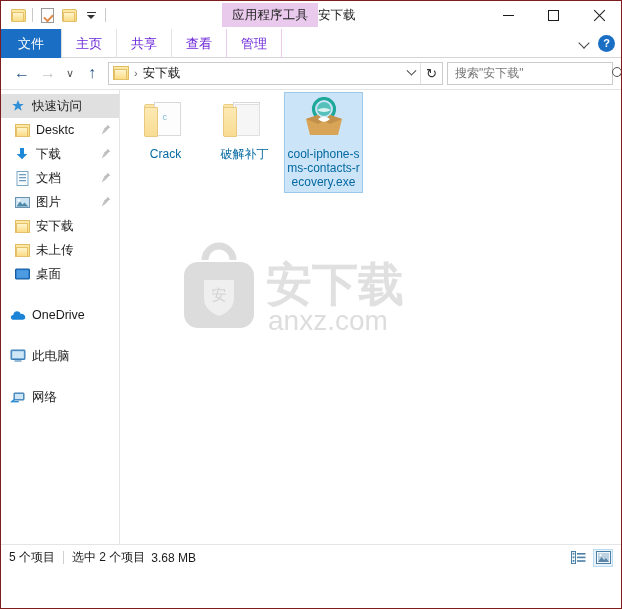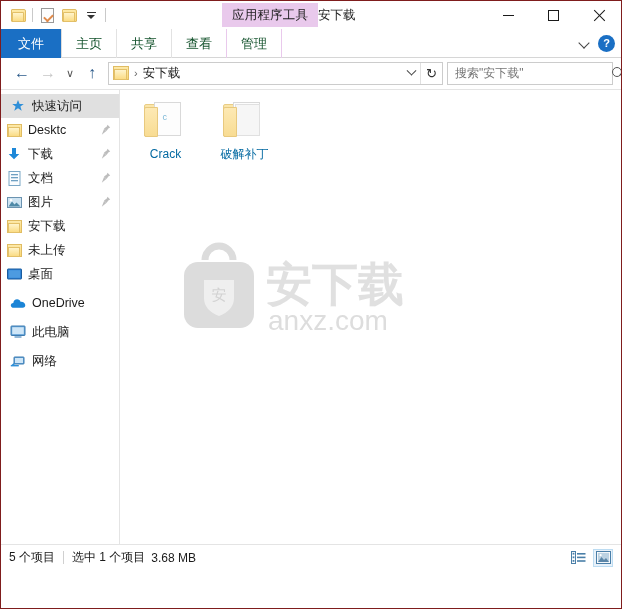--- a/index.html
+++ b/index.html
@@ -131,21 +131,21 @@
     height: 29px;
     background: #ffffff;
     border-bottom: 1px solid #d6d6d6;
     display: flex;
     align-items: stretch;
   }
   .tab {
     display: flex; align-items: center; justify-content: center;
     padding: 0 14px;
     font-size: 13px;
-    color: #14532d;
+    color: #6d28d9;
     height: 29px;
     position: relative;
   }
   .tab.file {
     background: #1a6fc4;
     color: #ffffff;
     padding: 0 17px;
   }
   .tab.plain {
     border-left: 1px solid #e2e2e2;
@@ -314,22 +314,22 @@
     flex: 0 0 18px;
     display: flex; align-items: center; justify-content: center;
   }
   .nav-item .lbl { overflow: hidden; text-overflow: clip; }
   .nav-item .pin {
     position: absolute;
     right: 8px;
     width: 10px; height: 12px;
     opacity: 0.65;
   }
-  .nav-item.indent { padding-left: 4px; text-align: right; }
-  .nav-item.root { padding-left: 8px; margin-top: 5px; }
+  .nav-item.indent { padding-left: 12px; text-align: right; }
+  .nav-item.root { padding-left: 8px; margin-top: 17px; }
 
   .ico-folder {
     position: relative; width: 15px; height: 13px;
   }
   .ico-folder .b {
     position:absolute; left:0; top:0; width:15px; height:13px;
     background: linear-gradient(180deg,#fde9a8,#fbd978);
     border: 1px solid #e0bc63;
   }
   .ico-folder .f {
@@ -762,28 +762,43 @@
               <span class="paper"></span>
               <span class="paper2"></span>
               <span class="front"></span>
             </span>
           </div>
           <div class="file-label">破解补丁</div>
         </div>
 
 
 
+        <div class="file-item selected">
+          <div class="file-icon">
+            <svg width="46" height="46" viewBox="0 0 46 46">
+              <circle cx="23" cy="12" r="10.5" fill="none" stroke="#1fa89a" stroke-width="3.2"></circle>
+              <circle cx="23" cy="12" r="7" fill="#2fb5a6" opacity="0.75"></circle>
+              <path d="M16 13 q7 -4 14 0 q-7 4 -14 0 Z" fill="#ffffff" opacity="0.8"></path>
+              <path d="M5 22 L17 18 L23 24 L29 18 L41 22 L37 38 L9 38 Z" fill="#d8a558"></path>
+              <path d="M5 22 L17 18 L23 24 L17 27 Z" fill="#c4914a"></path>
+              <path d="M41 22 L29 18 L23 24 L29 27 Z" fill="#c4914a"></path>
+              <path d="M9 38 L37 38 L36 30 L10 30 Z" fill="#b9accb" opacity="0.0"></path>
+              <path d="M17 22 q6 -5 12 0 q-6 6 -12 0 Z" fill="#fdfdfd"></path>
+            </svg>
+          </div>
+          <div class="file-label">cool-iphone-sms-contacts-recovery.exe</div>
+        </div>
 
       </div>
     </div>
 
     <div id="statusbar">
       <span class="status-seg">5 个项目</span>
       <span class="status-div"></span>
-      <span class="status-seg">选中 1 个项目</span>
+      <span class="status-seg">选中 2 个项目</span>
       <span class="status-seg">3.68 MB</span>
       <span id="status-right">
         <span class="viewbtn">
           <svg width="15" height="13" viewBox="0 0 15 13">
             <rect x="0.5" y="0.5" width="4" height="12" fill="none" stroke="#4a7fa8"></rect>
             <rect x="1.6" y="1.8" width="1.8" height="1.8" fill="#4a7fa8"></rect>
             <rect x="1.6" y="5.4" width="1.8" height="1.8" fill="#4a7fa8"></rect>
             <rect x="1.6" y="9" width="1.8" height="1.8" fill="#4a7fa8"></rect>
             <rect x="6" y="2" width="8.5" height="1.6" fill="#4a7fa8"></rect>
             <rect x="6" y="5.6" width="8.5" height="1.6" fill="#4a7fa8"></rect>

